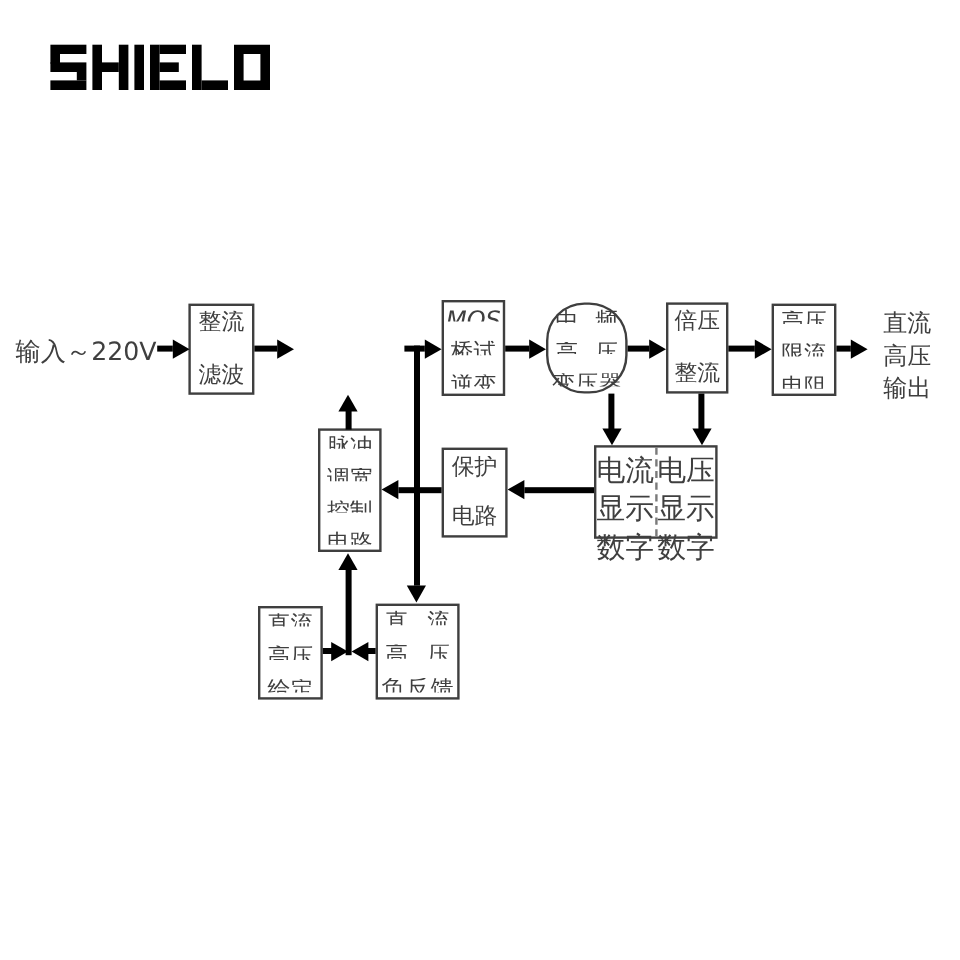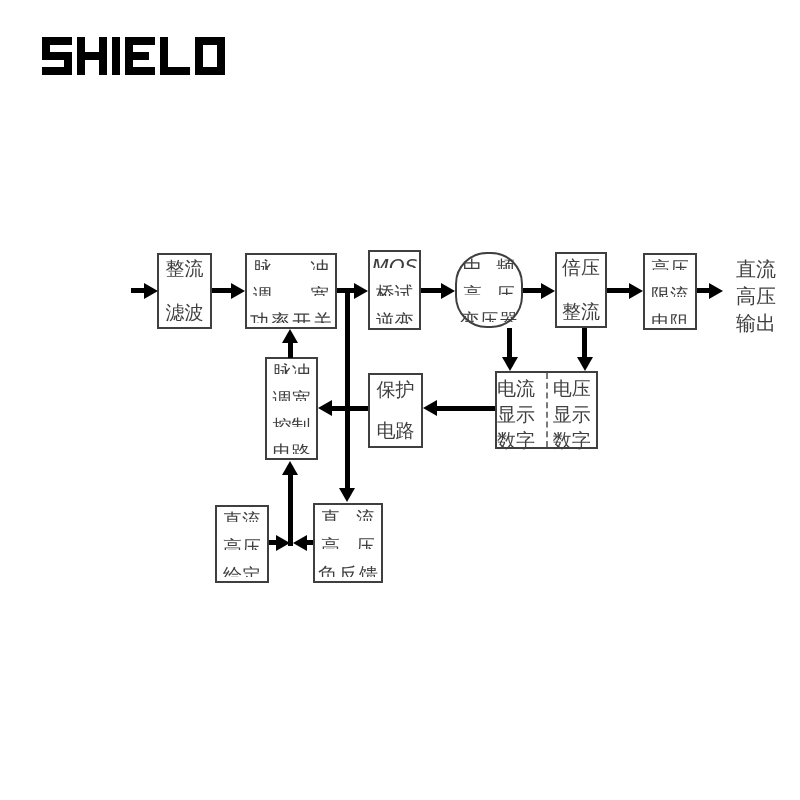--- a/index.html
+++ b/index.html
@@ -16,21 +16,21 @@
   .ah.r{border-width:8px 0 8px 14px;border-color:transparent transparent transparent #000;}
   .ah.l{border-width:8px 14px 8px 0;border-color:transparent #000 transparent transparent;}
   .ah.u{border-width:0 8px 14px 8px;border-color:transparent transparent #000 transparent;}
   .ah.d{border-width:14px 8px 0 8px;border-color:#000 transparent transparent transparent;}
   .freetext{position:absolute;color:#3f3f3f;}
   .in-label{font-size:21px;white-space:nowrap;}
   .out-label{font-size:20px;line-height:27px;text-align:center;}
   .disp-wrap{position:absolute;box-sizing:border-box;border:2px solid #3f3f3f;background:#fff;
              display:flex;flex-direction:row;}
   .disp-half{flex:1;display:flex;flex-direction:column;justify-content:space-between;
-             padding:3px 0;color:#3f3f3f;font-size:19px;}
+             padding:3px 0;color:#3f3f3f;font-size:24px;}
   .disp-half.right{border-left:2px dashed #7a7a7a;text-align:center;}
   .logo{position:absolute;left:37px;top:37px;}
 </style>
 </head>
 <body>
 
 <div class="canvas">
 
   <svg class="logo" width="193" height="38" viewBox="0 0 183 38" fill="#000" role="img" aria-label="SHIELD">
     <g>
@@ -56,37 +56,33 @@
     </g>
     <g transform="translate(118,0)">
       <rect x="0" y="0" width="8" height="38"></rect>
         <rect x="8" y="30" width="22" height="8"></rect>
     </g>
     <g transform="translate(153,0)">
       <path fill-rule="evenodd" d="M0,0 H30 V38 H0 Z M8,8 H22 V30 H8 Z"></path>
     </g>
   </svg>
 
+  <div class="freetext in-label" style="left:13px;top:279px;">输入～220V</div>
 
   <div class="freetext out-label" style="left:727px;top:256px;width:58px;">
     <div>直流</div>
     <div>高压</div>
     <div>输出</div>
   </div>
 
   <div class="box pad-v" style="left:157px;top:253px;width:55px;height:76px;">
     <div class="ln">整流</div>
     <div class="ln">滤波</div>
   </div>
 
-  <div class="box pad-v" style="left:245px;top:253px;width:92px;height:76px;">
-    <div class="ln just">脉 冲</div>
-    <div class="ln just">调 宽</div>
-    <div class="ln just" style="padding:0 3px;">功率开关</div>
-  </div>
 
   <div class="box pad-v" style="left:368px;top:250px;width:53px;height:80px;">
     <div class="ln" style="font-size:20px;font-style:italic;">MOS</div>
     <div class="ln">桥试</div>
     <div class="ln">逆变</div>
   </div>
 
   <div class="box pad-v" style="left:455px;top:252px;width:68px;height:76px;border-radius:32px;">
     <div class="ln just">中 频</div>
     <div class="ln just">高 压</div>

